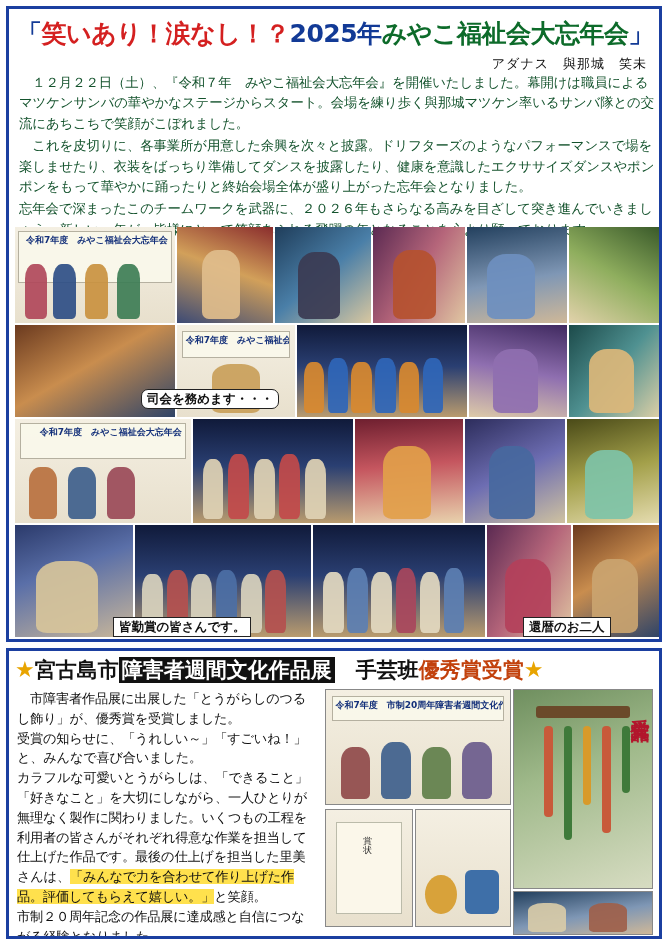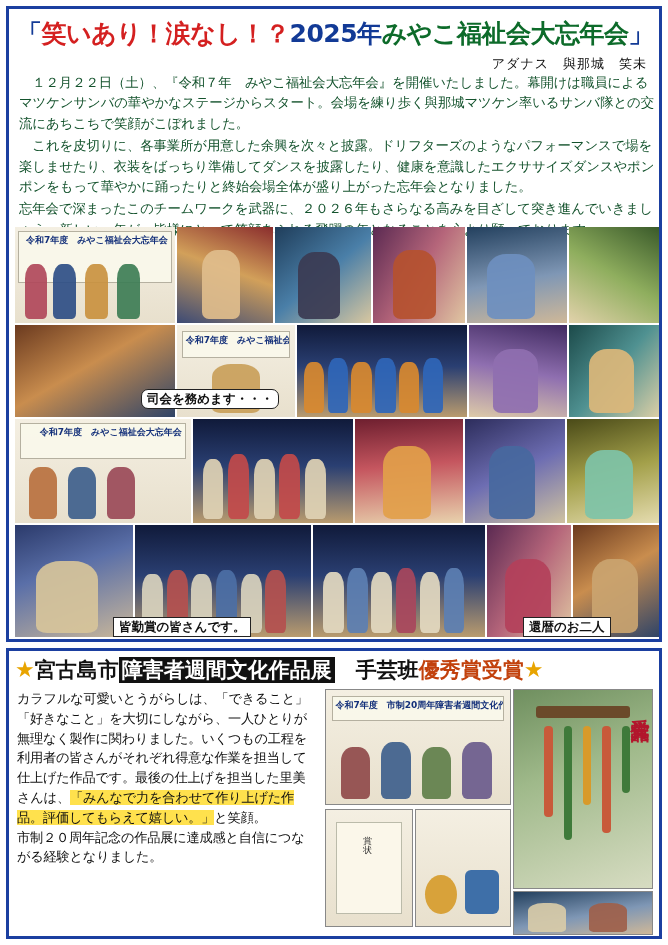--- a/index.html
+++ b/index.html
@@ -330,20 +330,22 @@
     </div>
   </div>
 
   <div class="bottom-section">
 
     <div class="bottom-title">
       <span class="star">★</span><span class="t1">宮古島市</span><span class="t2">障害者週間文化作品展</span><span class="t3">　手芸班</span><span class="t4">優秀賞受賞</span><span class="star">★</span>
     </div>
 
     <div class="bottom-text">
+      <p>　市障害者作品展に出展した「とうがらしのつるし飾り」が、優秀賞を受賞しました。</p>
+      <p>受賞の知らせに、「うれしい～」「すごいね！」と、みんなで喜び合いました。</p>
       <p>
         <span>カラフルな可愛いとうがらしは、「できること」「好きなこと」を大切にしながら、一人ひとりが無理なく製作に関わりました。いくつもの工程を利用者の皆さんがそれぞれ得意な作業を担当して仕上げた作品です。最後の仕上げを担当した里美さんは、</span><span class="hl">「みんなで力を合わせて作り上げた作品。評価してもらえて嬉しい。」</span><span>と笑顔。</span>
       </p>
       <p>市制２０周年記念の作品展に達成感と自信につながる経験となりました。</p>
     </div>
 
 
     <div class="ph gdoc" style="position:absolute; left:316px; top:38px; width:186px; height:116px; border:1px solid #888;">
       <div class="banner" style="left:3%; top:5%; width:94%; height:22%;">
         <div class="bt">令和7年度　市制20周年障害者週間文化作品展　表彰式</div>

